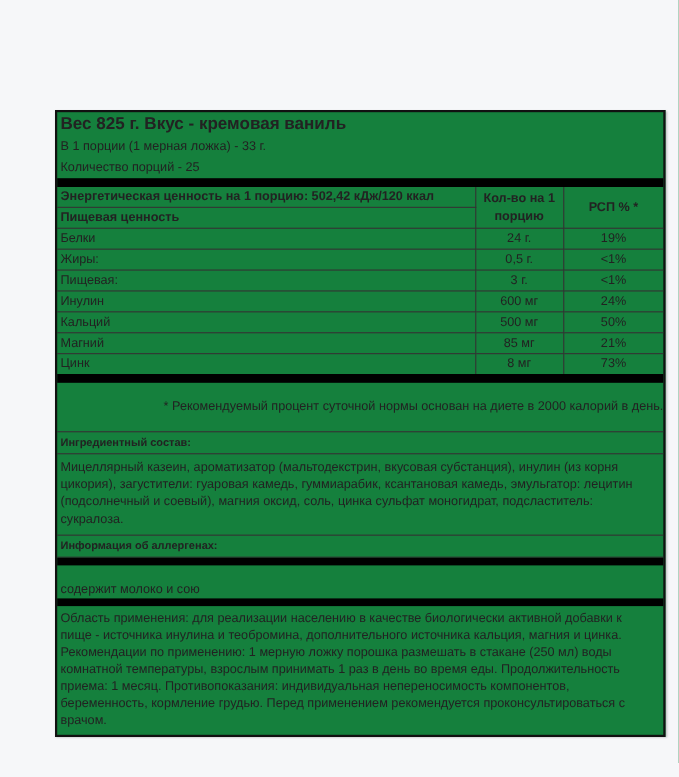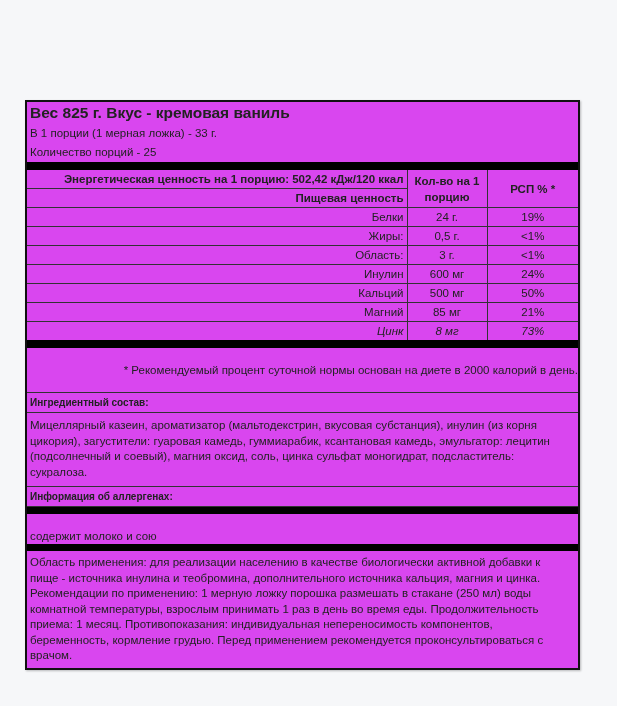--- a/index.html
+++ b/index.html
@@ -6,38 +6,38 @@
   body {
     width: 617px; height: 706px;
     background: #f6f7f9;
     font-family: "Liberation Sans", sans-serif;
     color: #222;
     position: relative;
     overflow: hidden;
   }
   .label {
     position: absolute;
-    left: 25px; top: 100px;
+    left: 50px; top: 100px;
     width: 551px;
     border: 2px solid #111;
-    background: #d946ef;
+    background: #15803d;
     box-shadow: 1px 1px 2px rgba(0,0,0,0.25);
   }
   .row { border-bottom: 1px solid #333; box-sizing: border-box; padding-left: 3px; }
   .title { font-size: 15.5px; font-weight: bold; height: 22px; line-height: 22px; border-bottom: none; }
   .sub { font-size: 11.5px; height: 19px; line-height: 19px; border-bottom: none; }
   .bar { background: #000; height: 8px; }
   .bar.thin { height: 7px; }
 
   table.nt { border-collapse: collapse; width: 100%; table-layout: fixed; font-size: 11.5px; }
-  table.nt td { border: 1px solid #333; height: 18px; padding: 0 3px; line-height: 18px; white-space: nowrap; overflow: hidden; text-align: right; }
+  table.nt td { border: 1px solid #333; height: 18px; padding: 0 3px; line-height: 18px; white-space: nowrap; overflow: hidden; }
   table.nt tr td:first-child { border-left: none; }
   table.nt tr td:last-child { border-right: none; }
   table.nt tr:first-child td { border-top: none; }
-  table.nt tr:last-child td { border-bottom: none; font-style: italic; }
+  table.nt tr:last-child td { border-bottom: none; }
   table.nt td.num { text-align: center; }
   table.nt td.hdr { text-align: center; font-weight: bold; white-space: normal; line-height: 16px; }
   table.nt td.b { font-weight: bold; }
 
   .footnote { font-size: 11.5px; height: 44px; line-height: 44px; padding-left: 3px; border-bottom: 1px solid #333; text-align: right; }
   .sec-head { font-size: 10px; font-weight: bold; height: 19px; line-height: 19px; padding-left: 3px; border-bottom: 1px solid #333; }
   .sec-body { font-size: 11.5px; line-height: 15.5px; padding: 5px 4px 6px 3px; border-bottom: 1px solid #333; }
   .allergen-body { font-size: 11.5px; height: 30px; line-height: 44px; padding-left: 3px; }
   .usage { font-size: 11.5px; line-height: 15.5px; padding: 4px 20px 4px 3px; }
 </style>
@@ -69,21 +69,21 @@
       <td>Белки</td>
       <td class="num">24 г.</td>
       <td class="num">19%</td>
     </tr>
     <tr>
       <td>Жиры:</td>
       <td class="num">0,5 г.</td>
       <td class="num">&lt;1%</td>
     </tr>
     <tr>
-      <td>Область:</td>
+      <td>Пищевая:</td>
       <td class="num">3 г.</td>
       <td class="num">&lt;1%</td>
     </tr>
     <tr>
       <td>Инулин</td>
       <td class="num">600 мг</td>
       <td class="num">24%</td>
     </tr>
     <tr>
       <td>Кальций</td>

